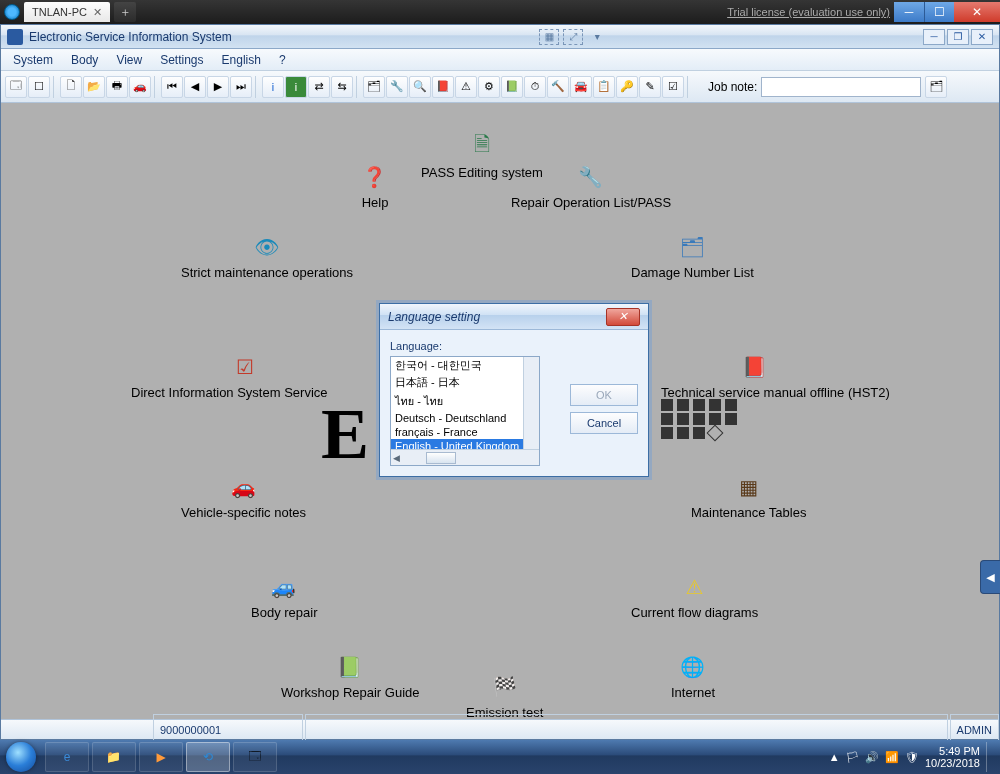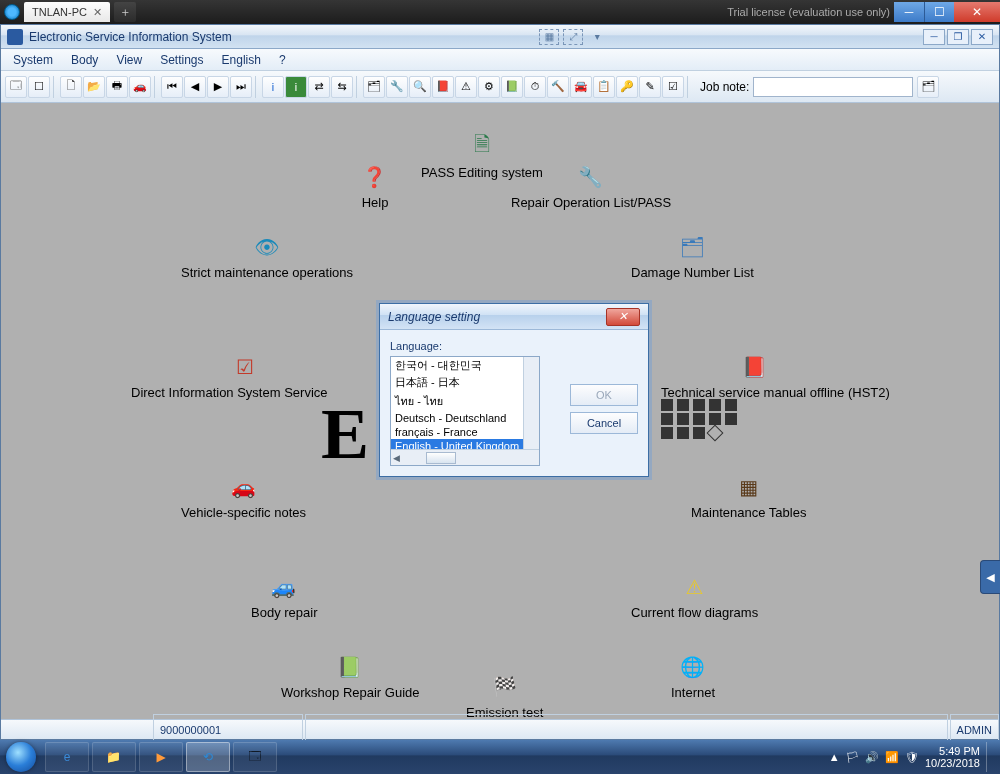--- a/index.html
+++ b/index.html
@@ -2,37 +2,37 @@
 <html><head>
 <meta charset="utf-8">
 <style>
 * { box-sizing: border-box; margin: 0; padding: 0; }
 body { font-family: "Segoe UI", Tahoma, sans-serif; font-size: 12px; width: 1000px; height: 774px; overflow: hidden; background: #000; position: relative; }
 .titlebar-outer { height: 24px; background: linear-gradient(#353535,#1c1c1c); display: flex; align-items: center; color: #ccc; }
 .tv-icon { width: 16px; height: 16px; margin: 0 4px; background: radial-gradient(circle,#4db8ff 40%,#006bb3 100%); border-radius: 50%; border: 1px solid #005a8c; }
 .tab { background: linear-gradient(#fdfdfd,#e8e8e8); color: #333; height: 20px; padding: 2px 8px; border-radius: 2px 2px 0 0; display: flex; align-items: center; gap: 6px; font-size: 11px; }
 .tab .x { color: #666; cursor: pointer; }
 .plus-tab { width: 22px; height: 20px; background: linear-gradient(#444,#2b2b2b); color: #ccc; display:flex;align-items:center;justify-content:center;margin-left:4px;border-radius:2px; }
-.trial { margin-left: auto; font-size: 11px; color: #aaa; padding-right: 4px; }
+.trial { margin-left: auto; font-size: 11px; color: #aaa; padding-right: 4px; text-decoration: underline; }
 .win-btns { display: flex; }
 .win-btn { width: 30px; height: 20px; display:flex;align-items:center;justify-content:center;color:#fff;font-size:12px; }
 .win-btn.min { background: linear-gradient(#6fa8e6,#3d7bc8); }
 .win-btn.max { background: linear-gradient(#6fa8e6,#3d7bc8); border-left:1px solid #2c5a96; }
 .win-btn.close { background: linear-gradient(#e67a6f,#cf3b2b); width: 46px; }
 .app-window { position: absolute; top: 24px; left: 0; right: 0; bottom: 34px; background: #b0b0b0; border: 1px solid #5a7aa0; }
 .app-title { height: 24px; background: linear-gradient(#f3f7fb,#d7e4f2 45%,#bfd4ea 46%,#d2e2f2); border-bottom: 1px solid #8ca8c8; display:flex;align-items:center;padding:0 6px;color:#1a3a6e;font-size:12px; }
 .app-title-icon { width:16px;height:16px;margin-right:6px;background:#2a5aa0;border-radius:2px; }
 .app-wincontrols { margin-left:auto; display:flex; gap:2px; }
 .app-wincontrols span { width:22px;height:16px;border:1px solid #8ca8c8;background:#e8f0fa;display:flex;align-items:center;justify-content:center;font-size:10px;color:#2a5aa0; }
 .menubar { height: 22px; background: linear-gradient(#f7fafd,#e3edf7); border-bottom:1px solid #c0d0e0;display:flex;align-items:center;padding:0 4px; gap:2px; }
 .menubar span { padding: 2px 8px; color:#1a3a6e; }
 .toolbar { height: 32px; background: linear-gradient(#f6f9fc,#dde8f3); border-bottom:1px solid #b0c4da; display:flex;align-items:center;padding:0 4px; gap:1px; }
 .tbtn { width:22px;height:22px;border:1px solid #c8d6e6;background:linear-gradient(#fefefe,#e6eef8);display:flex;align-items:center;justify-content:center;font-size:11px;border-radius:2px; }
 .tsep { width:4px;height:22px;border-left:1px solid #c0d0e0;margin:0 2px; }
-.jobnote { margin-left:6px;display:flex;align-items:center;gap:4px; }
+.jobnote { margin-left:14px;display:flex;align-items:center;gap:4px; }
 .jobnote input { width: 160px; height:20px;border:1px solid #a0b4cc;background:#fff;padding:0 4px; }
 .canvas { position:absolute; top:78px; left:0; right:0; bottom:20px; background:#b0b0b0; }
 .desk-item { position:absolute; text-align:center; color:#000; font-size:13px; }
 .desk-item .ic { width:28px;height:28px;margin:0 auto 4px;display:flex;align-items:center;justify-content:center;font-size:20px; }
 .big-e { position:absolute; left:320px; top:290px; font-size:72px; font-weight:900; color:#000; font-family:"Times New Roman",serif; }
 .dialog { position:absolute; left:378px; top:200px; width:270px; background:#eaf2fb; border:1px solid #3c6ea5; box-shadow:0 0 0 3px rgba(120,160,210,0.5); }
 .dlg-title { height:26px;background:linear-gradient(#f0f6fd,#cfe1f4 45%,#b8d1ec 46%,#d3e3f5);display:flex;align-items:center;padding:0 8px;color:#1a3a6e;font-size:12px;border-bottom:1px solid #9cb8d8;font-style:italic; }
 .dlg-close { margin-left:auto;width:34px;height:18px;background:linear-gradient(#f0a69d,#d24a3a);border:1px solid #a63326;border-radius:2px;color:#fff;display:flex;align-items:center;justify-content:center;font-size:11px; }
 .dlg-body { padding:10px; display:flex; gap:10px; }
 .dlg-left { flex:1; }

